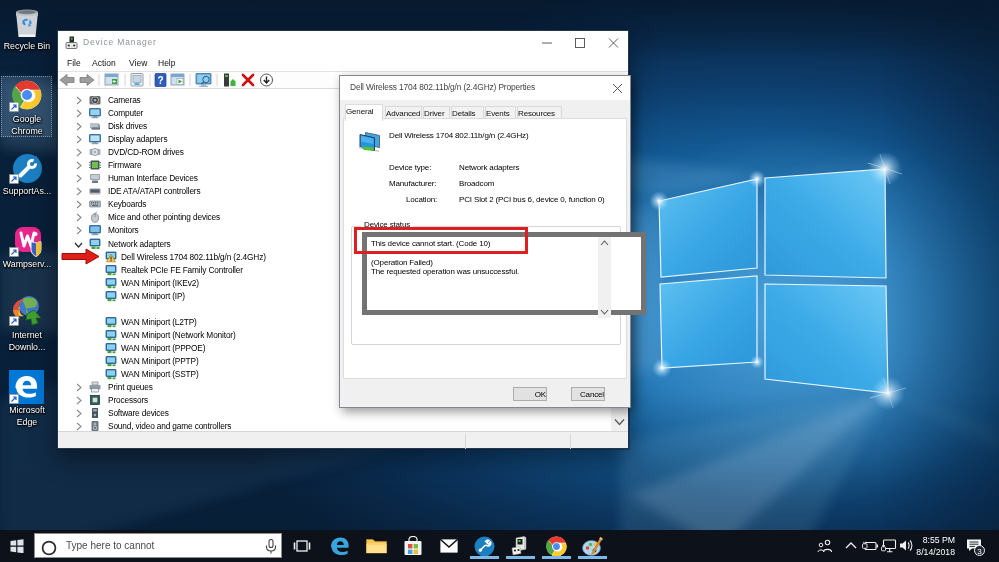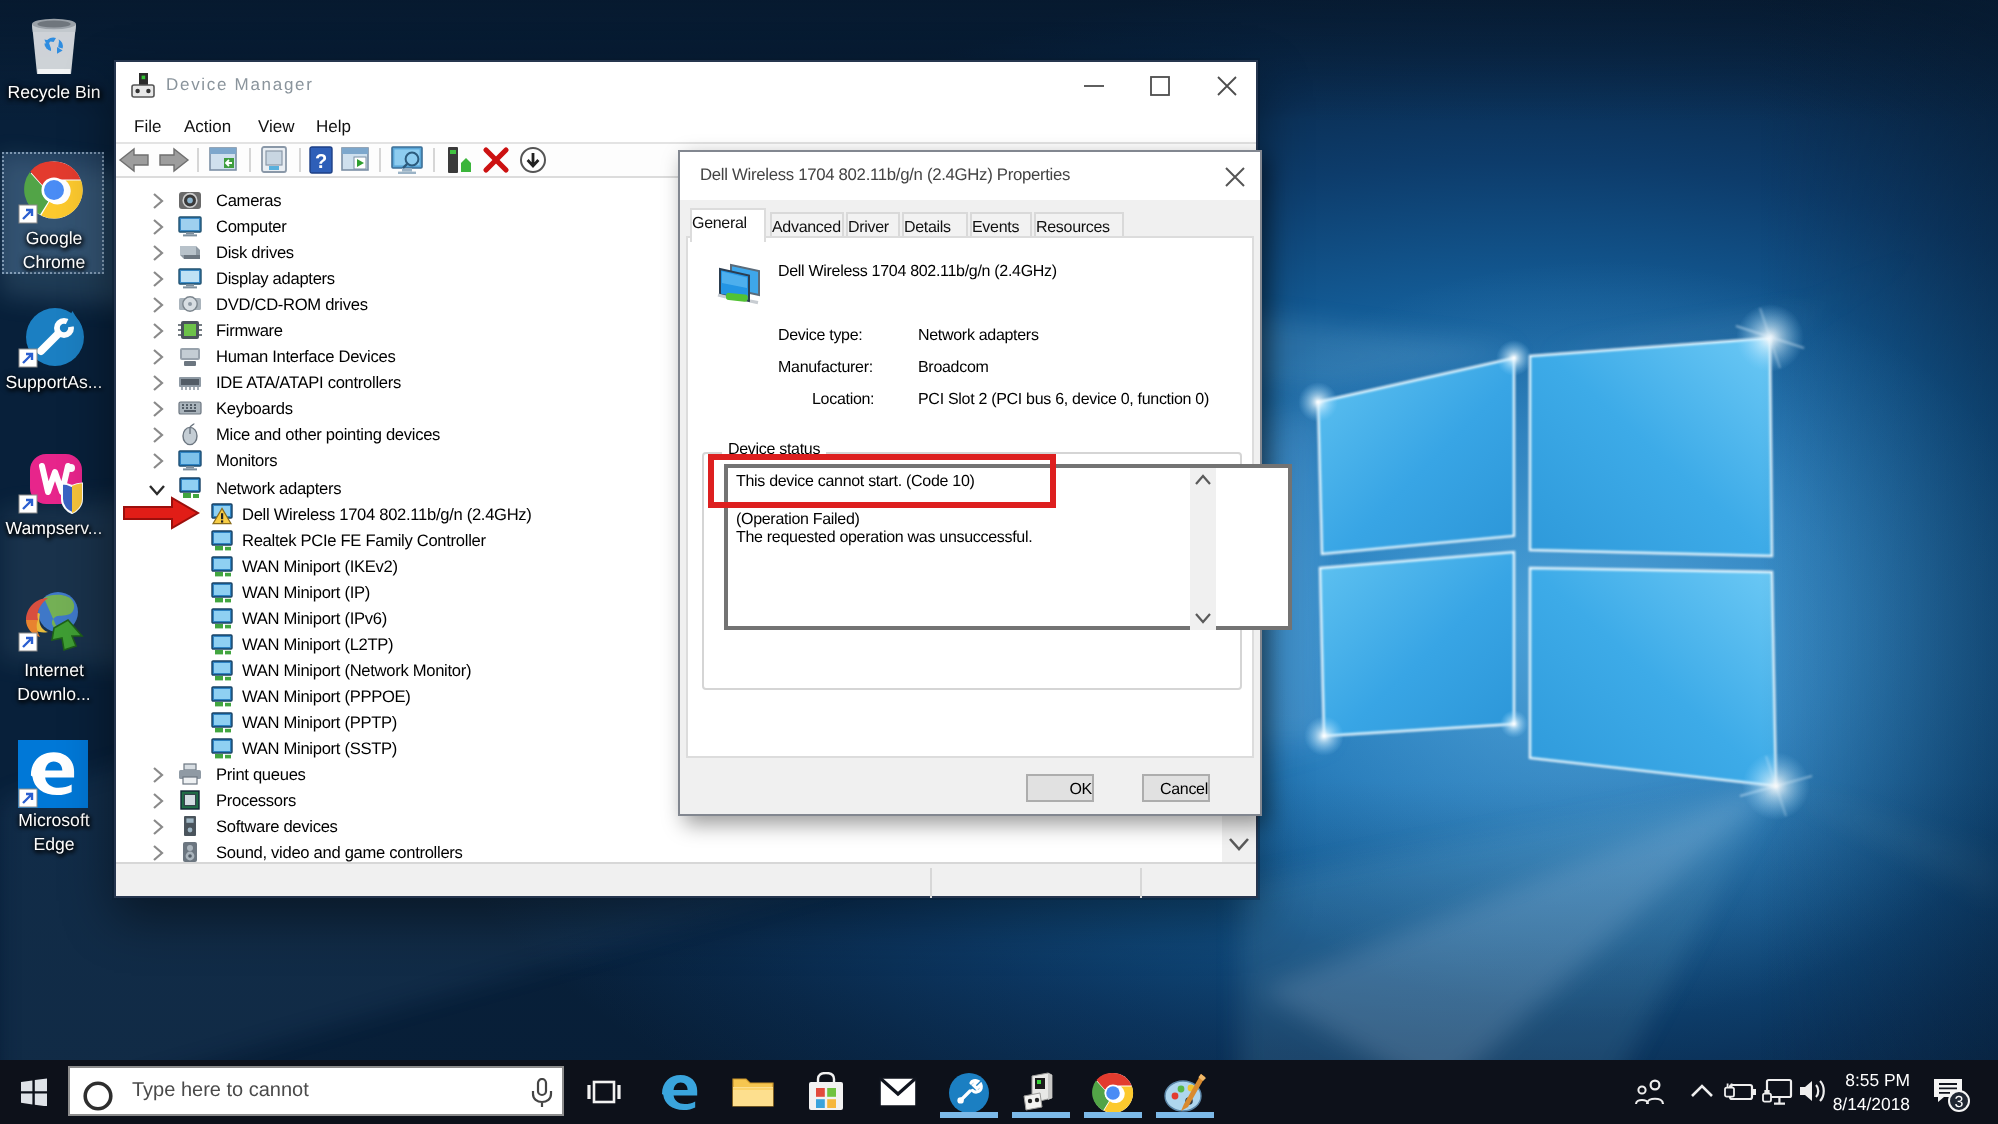--- a/index.html
+++ b/index.html
@@ -511,26 +511,20 @@
             <use href="#i-net2"></use>
           </svg>
           <span class="tlabel2">WAN Miniport (IKEv2)</span>
 </div>
 <div class="trow" style="top:200.8px;">
 <svg class="ticon2" width="12" height="12" viewBox="0 0 12 12">
             <use href="#i-net2"></use>
           </svg>
           <span class="tlabel2">WAN Miniport (IP)</span>
 </div>
-<div class="trow" style="top:213.8px;">
-<svg class="ticon2" width="12" height="12" viewBox="0 0 12 12">
-            <use href="#i-net2"></use>
-          </svg>
-          <span class="tlabel2">WAN Miniport (IPv6)</span>
-</div>
 <div class="trow" style="top:226.9px;">
 <svg class="ticon2" width="12" height="12" viewBox="0 0 12 12">
             <use href="#i-net2"></use>
           </svg>
           <span class="tlabel2">WAN Miniport (L2TP)</span>
 </div>
 <div class="trow" style="top:240.0px;">
 <svg class="ticon2" width="12" height="12" viewBox="0 0 12 12">
             <use href="#i-net2"></use>
           </svg>
@@ -638,21 +632,21 @@
     <div class="abs" style="left:45px;top:44px;font-size:8px;color:#000;">Device type:</div>
     <div class="abs" style="left:115px;top:44px;font-size:8px;color:#000;">Network adapters</div>
     <div class="abs" style="left:45px;top:60px;font-size:8px;color:#000;">Manufacturer:</div>
     <div class="abs" style="left:115px;top:60px;font-size:8px;color:#000;">Broadcom</div>
     <div class="abs" style="left:45px;top:76px;font-size:8px;color:#000;padding-left:17px;">Location:</div>
     <div class="abs" style="left:115px;top:76px;font-size:8px;color:#000;">PCI Slot 2 (PCI bus 6, device 0, function 0)</div>
 
     <div class="abs" style="left:7px;top:107px;width:270px;height:119px;border:1px solid #d5d5d5;border-radius:2px;"></div>
     <div class="abs" style="left:17px;top:101px;font-size:8px;color:#000;background:#fff;padding:0 3px;">Device status</div>
 
-    <div class="abs" style="left:18px;top:113px;width:284px;height:83px;background:#fff;border:2px solid #737373;">
+    <div class="abs" style="left:18px;top:113px;width:284px;height:83px;background:#fff;border:5px solid #737373;">
       <div class="abs" style="left:4px;top:2px;font-size:8px;color:#000;">This device cannot start. (Code 10)</div>
       <div class="abs" style="left:4px;top:21px;font-size:8px;color:#000;">(Operation Failed)</div>
       <div class="abs" style="left:4px;top:30px;font-size:8px;color:#000;">The requested operation was unsuccessful.</div>
       <div class="abs" style="left:231px;top:0;width:13px;height:81px;background:#f0f0f0;">
         <svg class="abs" style="left:2px;top:3px;" width="9" height="6" viewBox="0 0 9 6">
               <path d="M1,5 L4.5,1 L8,5" fill="none" stroke="#5a5a5a" stroke-width="1.1"></path>
             </svg>
         <svg class="abs" style="left:2px;top:72px;" width="9" height="6" viewBox="0 0 9 6">
               <path d="M1,1 L4.5,5 L8,1" fill="none" stroke="#5a5a5a" stroke-width="1.1"></path>
             </svg>

